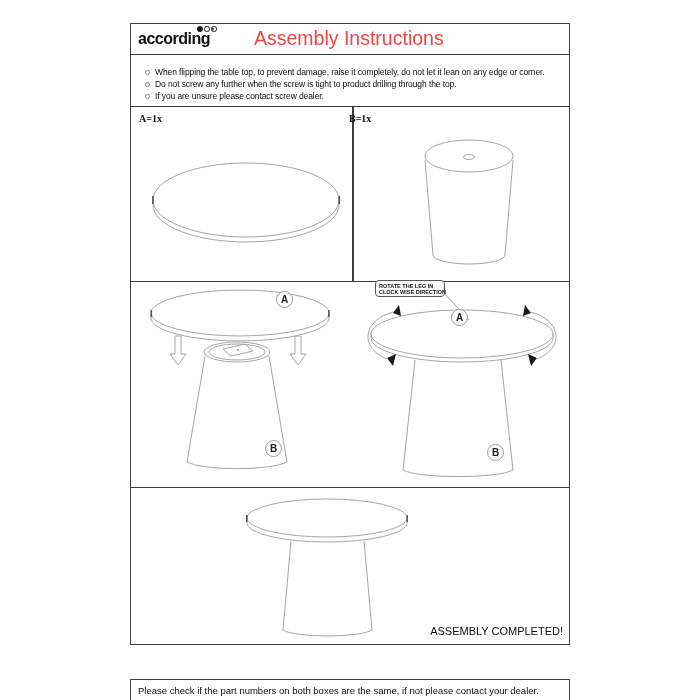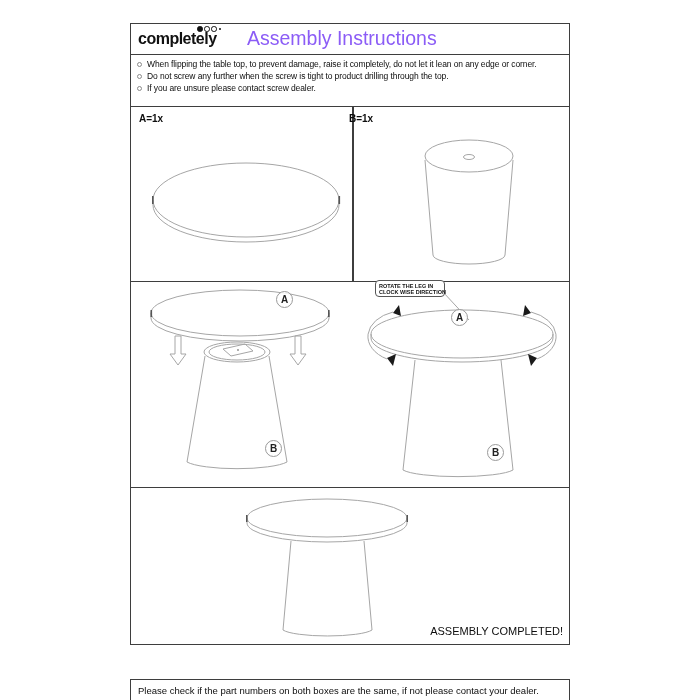--- a/index.html
+++ b/index.html
@@ -11,30 +11,30 @@
   .box{position:absolute;box-sizing:border-box;border:1.5px solid #3e3e3e;background:#fff;}
 
   
   .header-box{left:0;top:0;width:440px;height:32px;}
   .logo{position:absolute;left:7px;top:6px;height:22px;}
   .logo-text{font-size:16px;font-weight:bold;letter-spacing:-0.5px;color:#111;}
   .logo-dots{position:absolute;left:59px;top:-4px;display:flex;gap:1.5px;}
   .logo-dots i{display:block;width:3.5px;height:3.5px;border:1.3px solid #111;border-radius:50%;background:#fff;}
   .logo-dots i:first-child{background:#111;}
   .logo-tm{position:absolute;right:-4px;top:-2px;width:2px;height:2px;background:#111;border-radius:50%;}
-  .page-title{position:absolute;left:116px;top:3px;font-size:19.5px;font-weight:400;color:#8b5cf6;white-space:nowrap;}
+  .page-title{position:absolute;left:123px;top:3px;font-size:19.5px;font-weight:400;color:#ef4444;white-space:nowrap;}
 
   
   .notes-box{left:0;top:31px;width:440px;height:53px;overflow:hidden;}
-  .notes-list{margin:0;padding:3px 2px 0 0;list-style:none;}
+  .notes-list{margin:8px;padding:3px 2px 0 0;list-style:none;}
   .notes-list li{position:relative;padding-left:16px;font-size:8.5px;letter-spacing:-0.1px;line-height:12px;white-space:nowrap;color:#0d0d0d;}
   .notes-list li::before{content:"";position:absolute;left:6px;top:4px;width:3px;height:3px;border:1px solid #8a8a8a;border-radius:50%;}
 
   
-  .parts-box{left:0;top:83px;width:440px;height:176px;}
+  .parts-box{left:0;top:83px;width:440px;height:176px;font-family:Liberation Serif, serif;}
   .parts-divider{position:absolute;left:221px;top:0;width:1.5px;height:100%;background:#3e3e3e;}
   .part-label{position:absolute;top:6px;font-size:10px;font-weight:bold;color:#0d0d0d;}
   .part-label-a{left:8px;}
   .part-label-b{left:218px;}
   .drawing{position:absolute;}
   .drawing path,.drawing ellipse{fill:none;stroke:#a6a6a6;stroke-width:1;}
 
   
   .steps-box{left:0;top:258px;width:440px;height:207px;}
   .badge{position:absolute;width:15px;height:15px;border:1px solid #9a9a9a;border-radius:50%;
@@ -56,21 +56,21 @@
 
 <div class="page">
 
   <div class="box header-box">
     <div class="logo">
       <span class="logo-dots">
           <i></i>
           <i></i>
           <i></i>
         </span>
-      <span class="logo-text">completely</span>
+      <span class="logo-text">according</span>
       <span class="logo-tm"></span>
     </div>
     <div class="page-title">Assembly Instructions</div>
   </div>
 
   <div class="box notes-box">
     <ul class="notes-list">
       <li>When flipping the table top, to prevent damage, raise it completely, do not let it lean on any edge or corner.</li>
       <li>Do not screw any further when the screw is tight to product drilling through the top.</li>
       <li>If you are unsure please contact screw dealer.</li>

